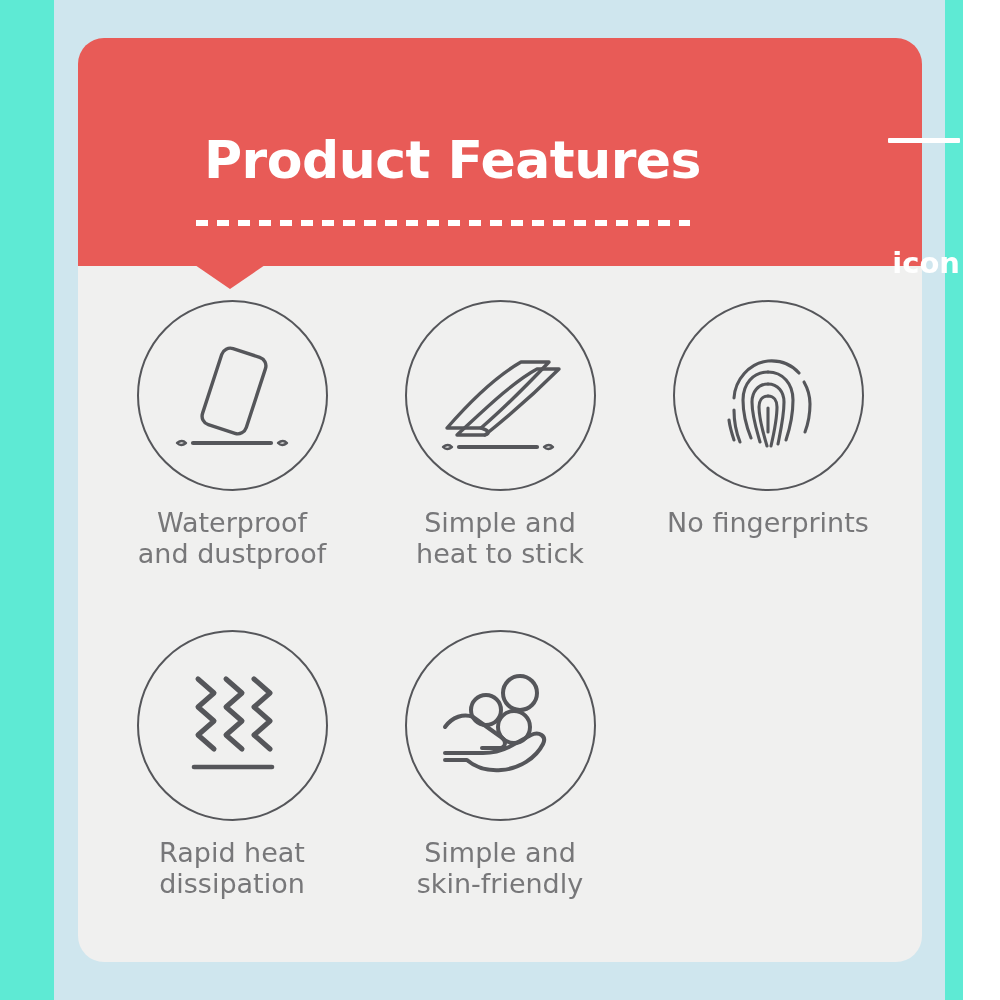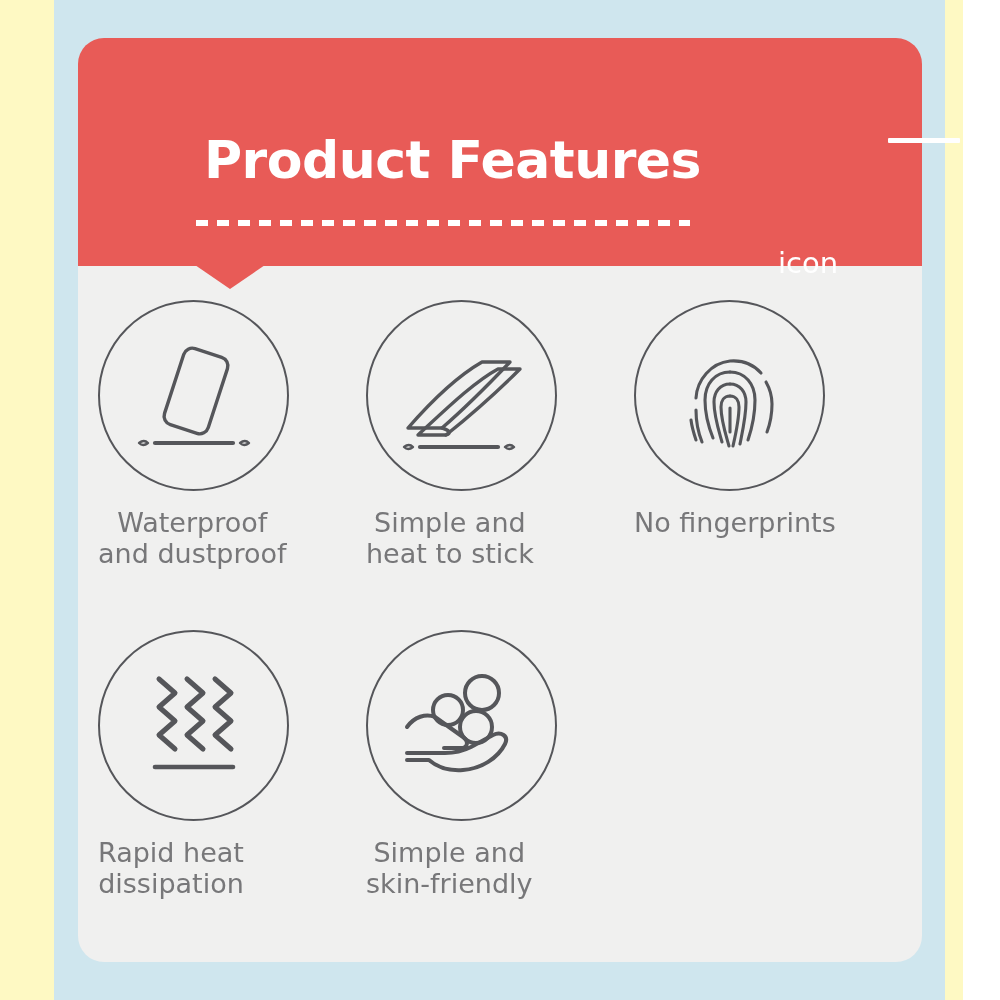--- a/index.html
+++ b/index.html
@@ -9,21 +9,21 @@
     height: 1000px;
     background: #ffffff;
     font-family: "DejaVu Sans", sans-serif;
     overflow: hidden;
   }
 
   #root {
     position: relative;
     width: 963px;
     height: 1000px;
-    background: #fef9c3;
+    background: #5eead4;
   }
 
   
   .backdrop {
     position: absolute;
     left: 54px;
     top: 0px;
     width: 891px;
     height: 1000px;
     background: #cfe6ee;
@@ -96,40 +96,42 @@
     height: 5px;
     background: #ffffff;
     border-radius: 1px;
   }
 
   .banner-icon-label {
     position: absolute;
     left: 700px;
     top: 208px;
     width: 182px;
+    text-align: right;
     font-size: 29px;
     color: #ffffff;
     font-family: "DejaVu Sans", sans-serif;
+    font-weight: bold;
   }
 
   
   .features-grid {
     position: absolute;
     left: 98px;
     top: 300px;
     width: 804px;
     display: grid;
     grid-template-columns: repeat(3, 1fr);
     grid-template-rows: repeat(2, 330px);
   }
 
   .feature-cell {
     display: flex;
     flex-direction: column;
-    align-items: flex-start;
+    align-items: center;
   }
 
   .icon-circle {
     width: 191px;
     height: 191px;
     border: 2.5px solid #55565a;
     border-radius: 50%;
     display: flex;
     align-items: center;
     justify-content: center;

